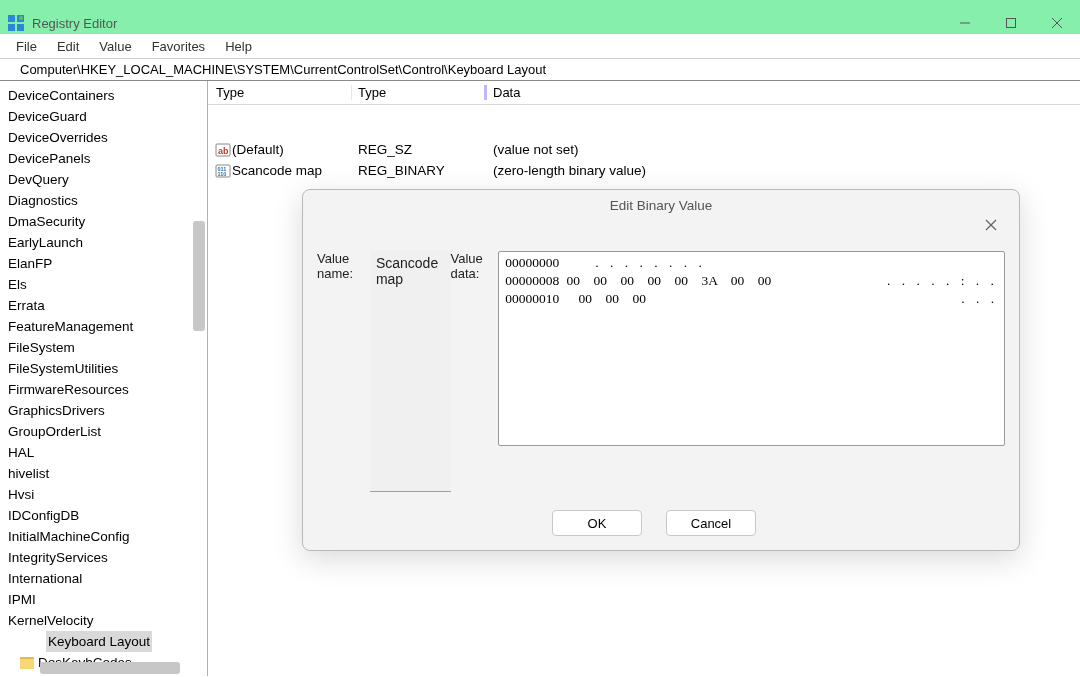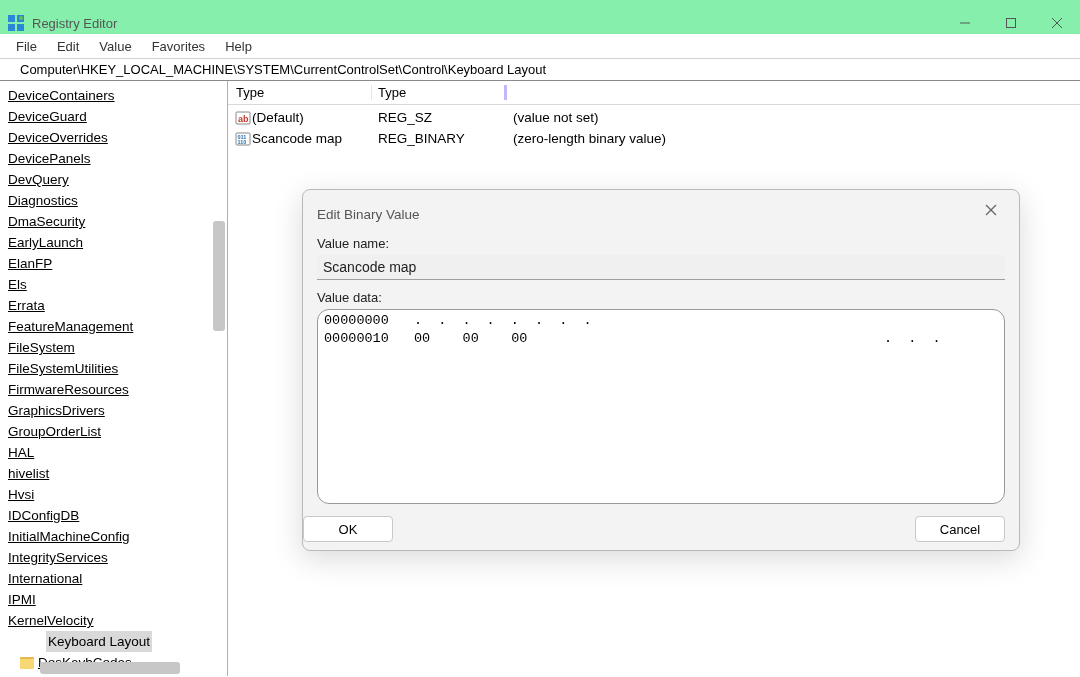--- a/index.html
+++ b/index.html
@@ -56,26 +56,25 @@
     border-bottom: 1px solid #8a8a8a;
     padding: 3px 20px;
     font-size: 13px;
     background: #fff;
   }
   .content {
     display: flex;
     height: calc(100% - 34px - 24px - 24px);
   }
   .sidebar {
-    width: 228px;
+    width: 208px;
     border-right: 1px solid #b0b0b0;
     overflow-y: auto;
     position: relative;
     padding: 4px 0 4px 6px;
-    text-decoration: underline;
   }
   .sidebar .item {
     padding: 1px 2px;
     font-size: 13.5px;
     line-height: 19px;
     white-space: nowrap;
   }
   .sidebar .item.selected {
     background: #d9d9d9;
     display: inline-block;
@@ -119,21 +118,21 @@
   .list-header {
     display: flex;
     border-bottom: 1px solid #d8d8d8;
     height: 24px;
     align-items: center;
     padding-left: 6px;
   }
   .col-name { width: 138px; border-right: 1px solid #e6e6e6; padding-left: 2px;}
   .col-type { width: 135px; border-right: 3px solid #c4b5fd; padding-left: 6px;}
   .col-data { flex: 1; padding-left: 6px;}
-  .list-rows { padding: 2px 0 0 6px; }
+  .list-rows { padding: 2px 0 0 6px; margin-top: 32px; }
   .row {
     display: flex;
     align-items: center;
     height: 21px;
     font-size: 13.5px;
   }
   .row .ic { width: 18px; display:inline-flex; align-items:center; justify-content:center;}
   .row .rname { width: 120px; }
   .row .rtype { width: 135px; padding-left: 6px;}
   .row .rdata { padding-left: 6px;}
@@ -147,64 +146,65 @@
     height: 362px;
     background: #f3f3f3;
     border: 1px solid #b9b9b9;
     border-radius: 8px;
     box-shadow: 0 8px 30px rgba(0,0,0,0.15);
     display: flex;
     flex-direction: column;
   }
   .dialog-title {
     display: flex;
-    align-items: flex-end;
+    align-items: center;
     padding: 8px 14px 6px 14px;
     color: #555;
     font-size: 13.5px;
+    flex-direction: column;
   }
   .dialog-close {
     margin-left: auto;
     width: 28px; height: 24px;
     display:flex;align-items:center;justify-content:center;
     color:#555;
   }
   .dialog-body {
     padding: 4px 14px 0 14px;
     flex: 1;
     display: flex;
-    flex-direction: column;
+    flex-direction: row;
   }
   .field-label { font-size: 13px; color:#222; margin-top: 4px;}
   .value-name-box {
     border-bottom: 1px solid #9e9e9e;
     background: #f0f0f0;
     padding: 4px 6px;
     margin: 4px 0 6px 0;
     font-size: 14px;
     color: #222;
   }
   .hex-area {
     border: 1px solid #999;
-    border-radius: 12px;
+    border-radius: 2px;
     background: #fff;
     height: 195px;
     margin-top: 4px;
-    font-family: Liberation Mono, monospace;
+    font-family: Liberation Serif, serif;
     font-size: 13.5px;
     padding: 2px 6px;
     overflow: hidden;
   }
   .hex-row { display:flex; white-space: pre; line-height: 18px;}
   .hx-off { width: 90px; }
   .hx-bytes { width: 470px; letter-spacing: 0;}
   .hx-ascii { flex:1; letter-spacing: 4px; text-align:left;}
   .dialog-buttons {
     display: flex;
-    justify-content: space-between;
+    justify-content: center;
     gap: 24px;
     padding: 12px 14px 14px 0;
   }
   .btn {
     width: 90px;
     height: 26px;
     background: #fff;
     border: 1px solid #c8c8c8;
     border-radius: 4px;
     display:flex;align-items:center;justify-content:center;
@@ -264,20 +264,21 @@
       <span>DosKeybCodes</span>
     </div>
     <div class="sidebar-scroll-thumb"></div>
     <div class="sidebar-h-thumb"></div>
   </div>
 
   <div class="listpane">
     <div class="list-header">
       <div class="col-name">Type</div>
       <div class="col-type">Type</div>
+      <div class="col-data">Data</div>
     </div>
     <div class="list-rows" id="list-rows">
         <div class="row">
           <span class="ic">
             <svg width="16" height="16" viewBox="0 0 16 16">
               <rect x="1" y="2" width="14" height="12" rx="1" fill="#fff" stroke="#888"></rect>
               <text x="3" y="12" font-size="9" fill="#c0392b" font-family="Arial" font-weight="bold">ab</text>
             </svg>
           </span>
           <span class="rname">(Default)</span>
@@ -309,20 +310,21 @@
           <line x1="11" y1="1" x2="1" y2="11" stroke="#666" stroke-width="1.2"></line>
         </svg>
     </div>
   </div>
   <div class="dialog-body">
     <div class="field-label">Value name:</div>
     <div class="value-name-box">Scancode map</div>
     <div class="field-label">Value data:</div>
     <div class="hex-area" id="hex-area">
         <div class="hex-row"><span class="hx-off">00000000</span><span class="hx-ascii">. . . . . . . .</span></div>
+        <div class="hex-row"><span class="hx-off">00000008</span><span class="hx-bytes">00    00    00    00    00    3A    00    00</span><span class="hx-ascii">. . . . . : . .</span></div>
         <div class="hex-row"><span class="hx-off">00000010</span><span class="hx-bytes">00    00    00</span><span class="hx-ascii">. . .</span></div>
       </div>
   </div>
   <div class="dialog-buttons">
     <div class="btn">OK</div>
     <div class="btn">Cancel</div>
   </div>
 </div>
 
 </body></html>

